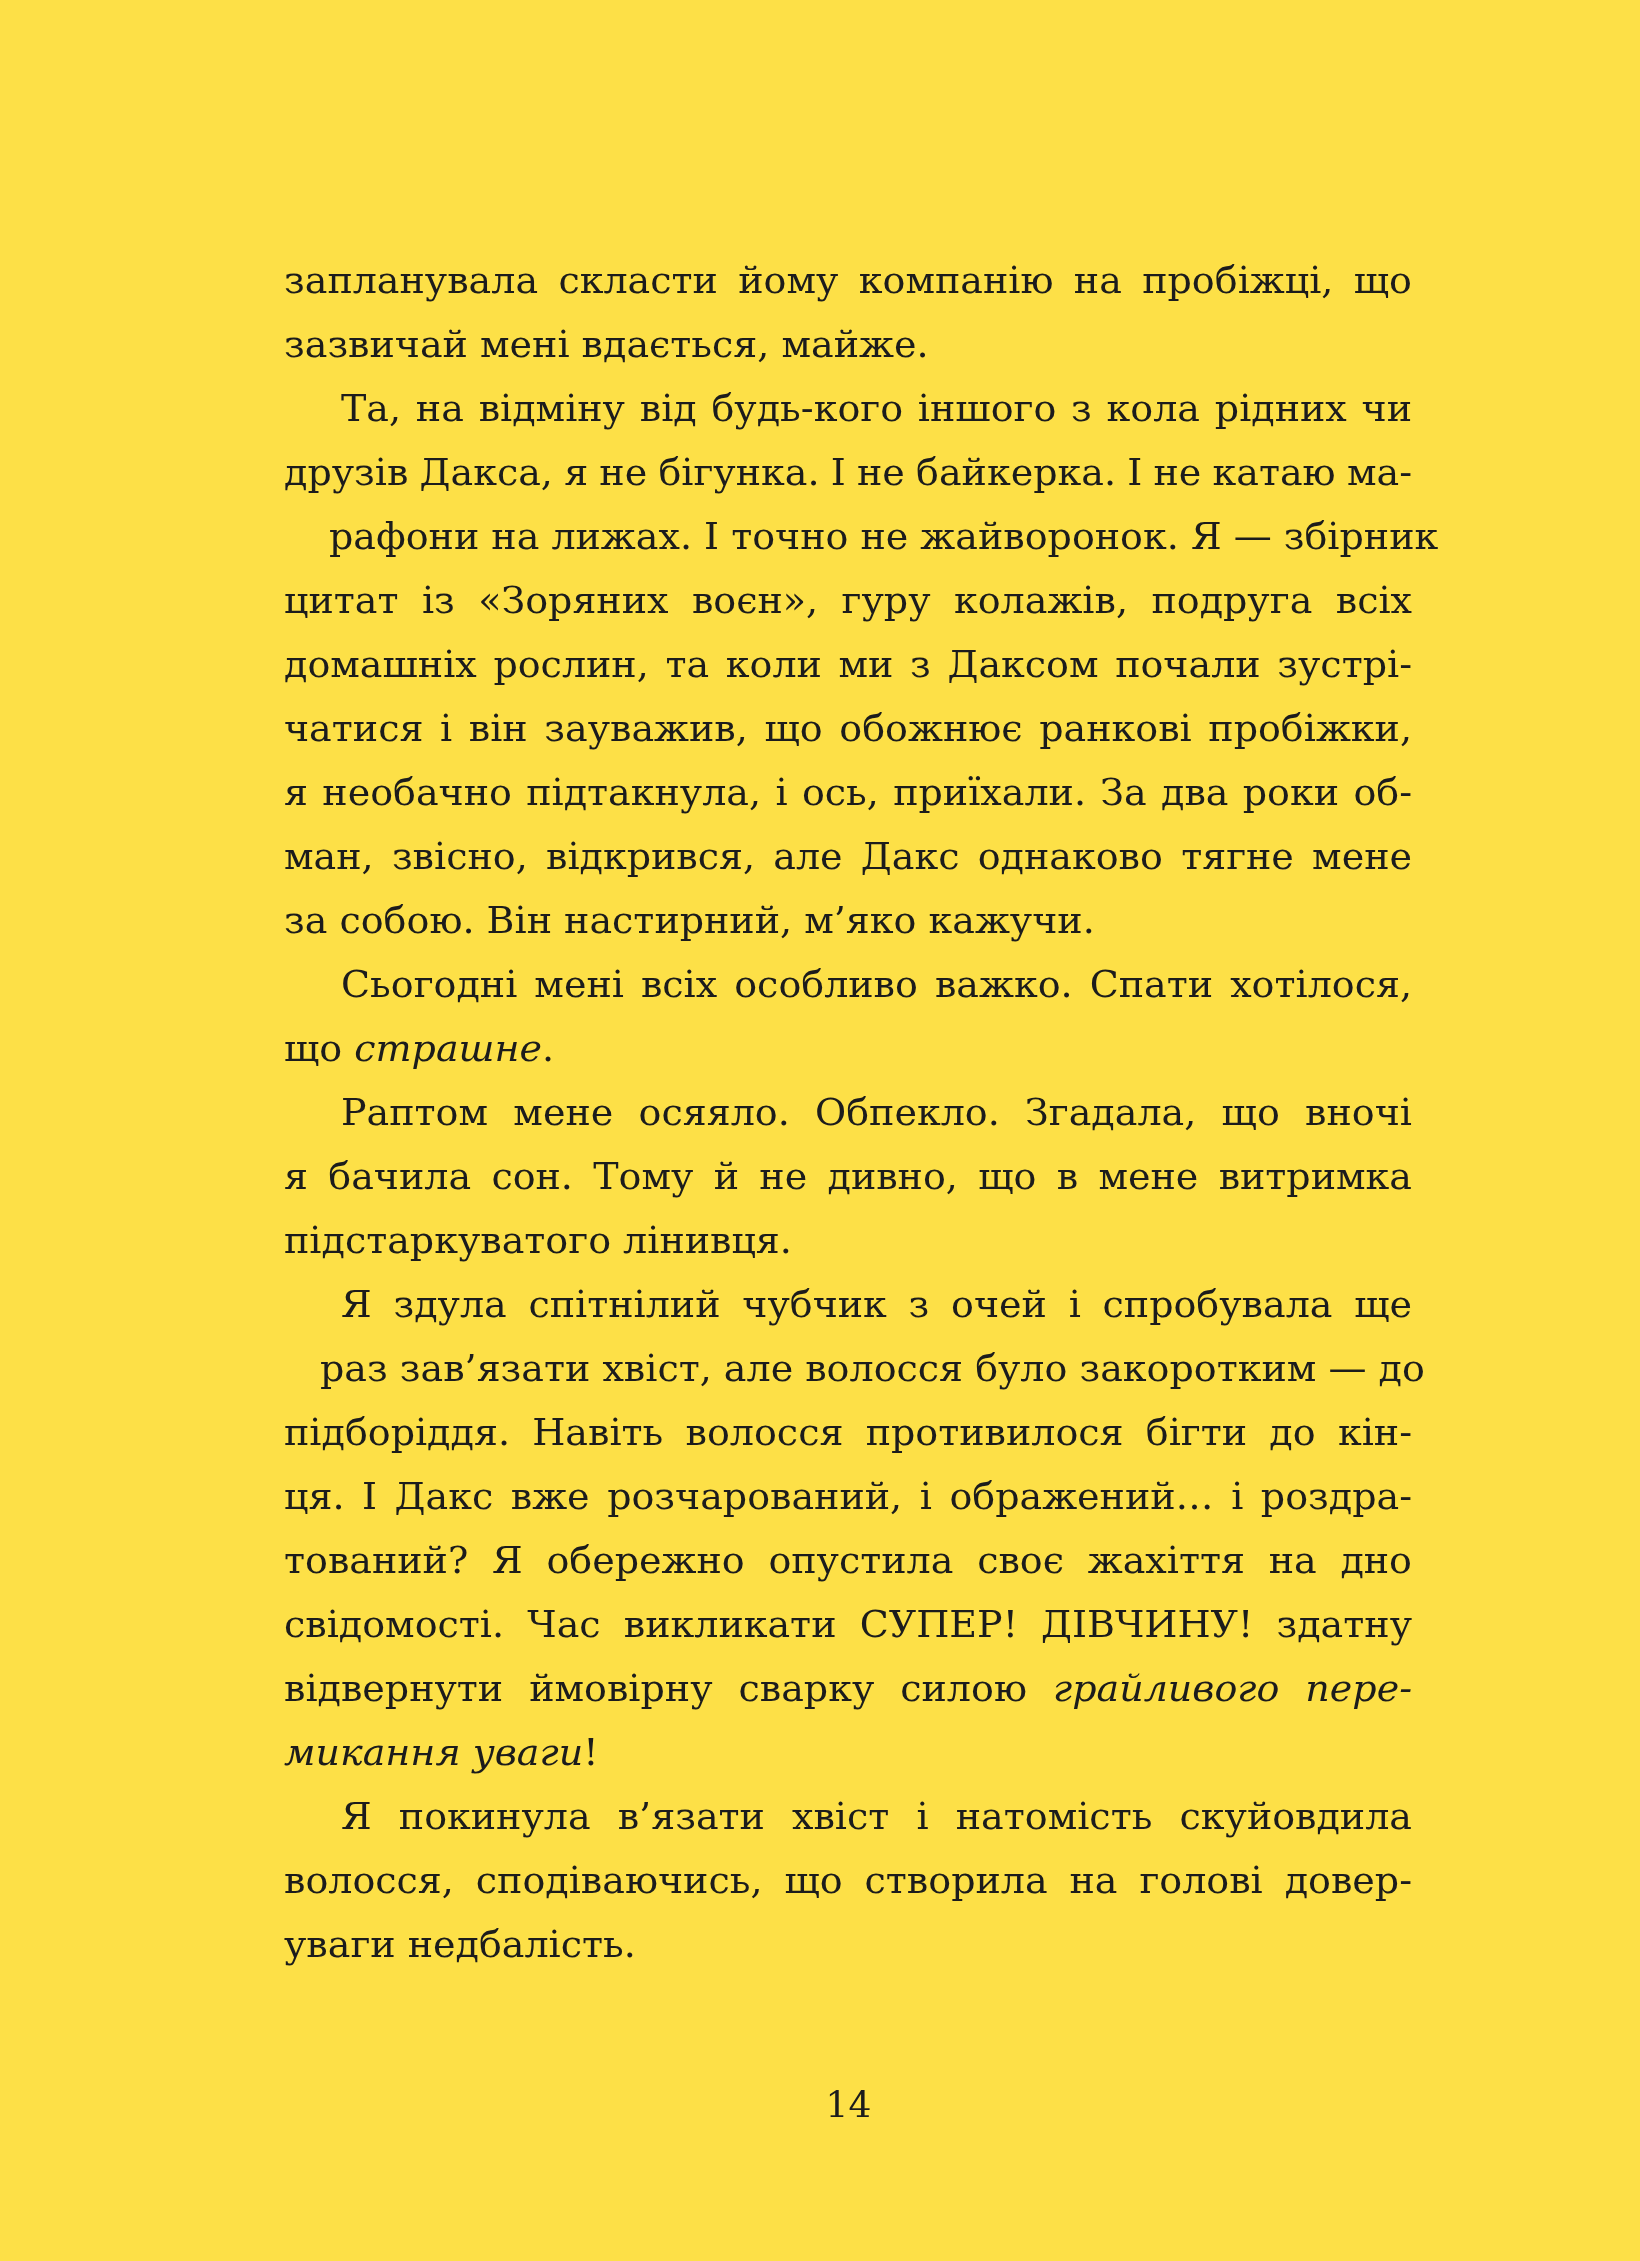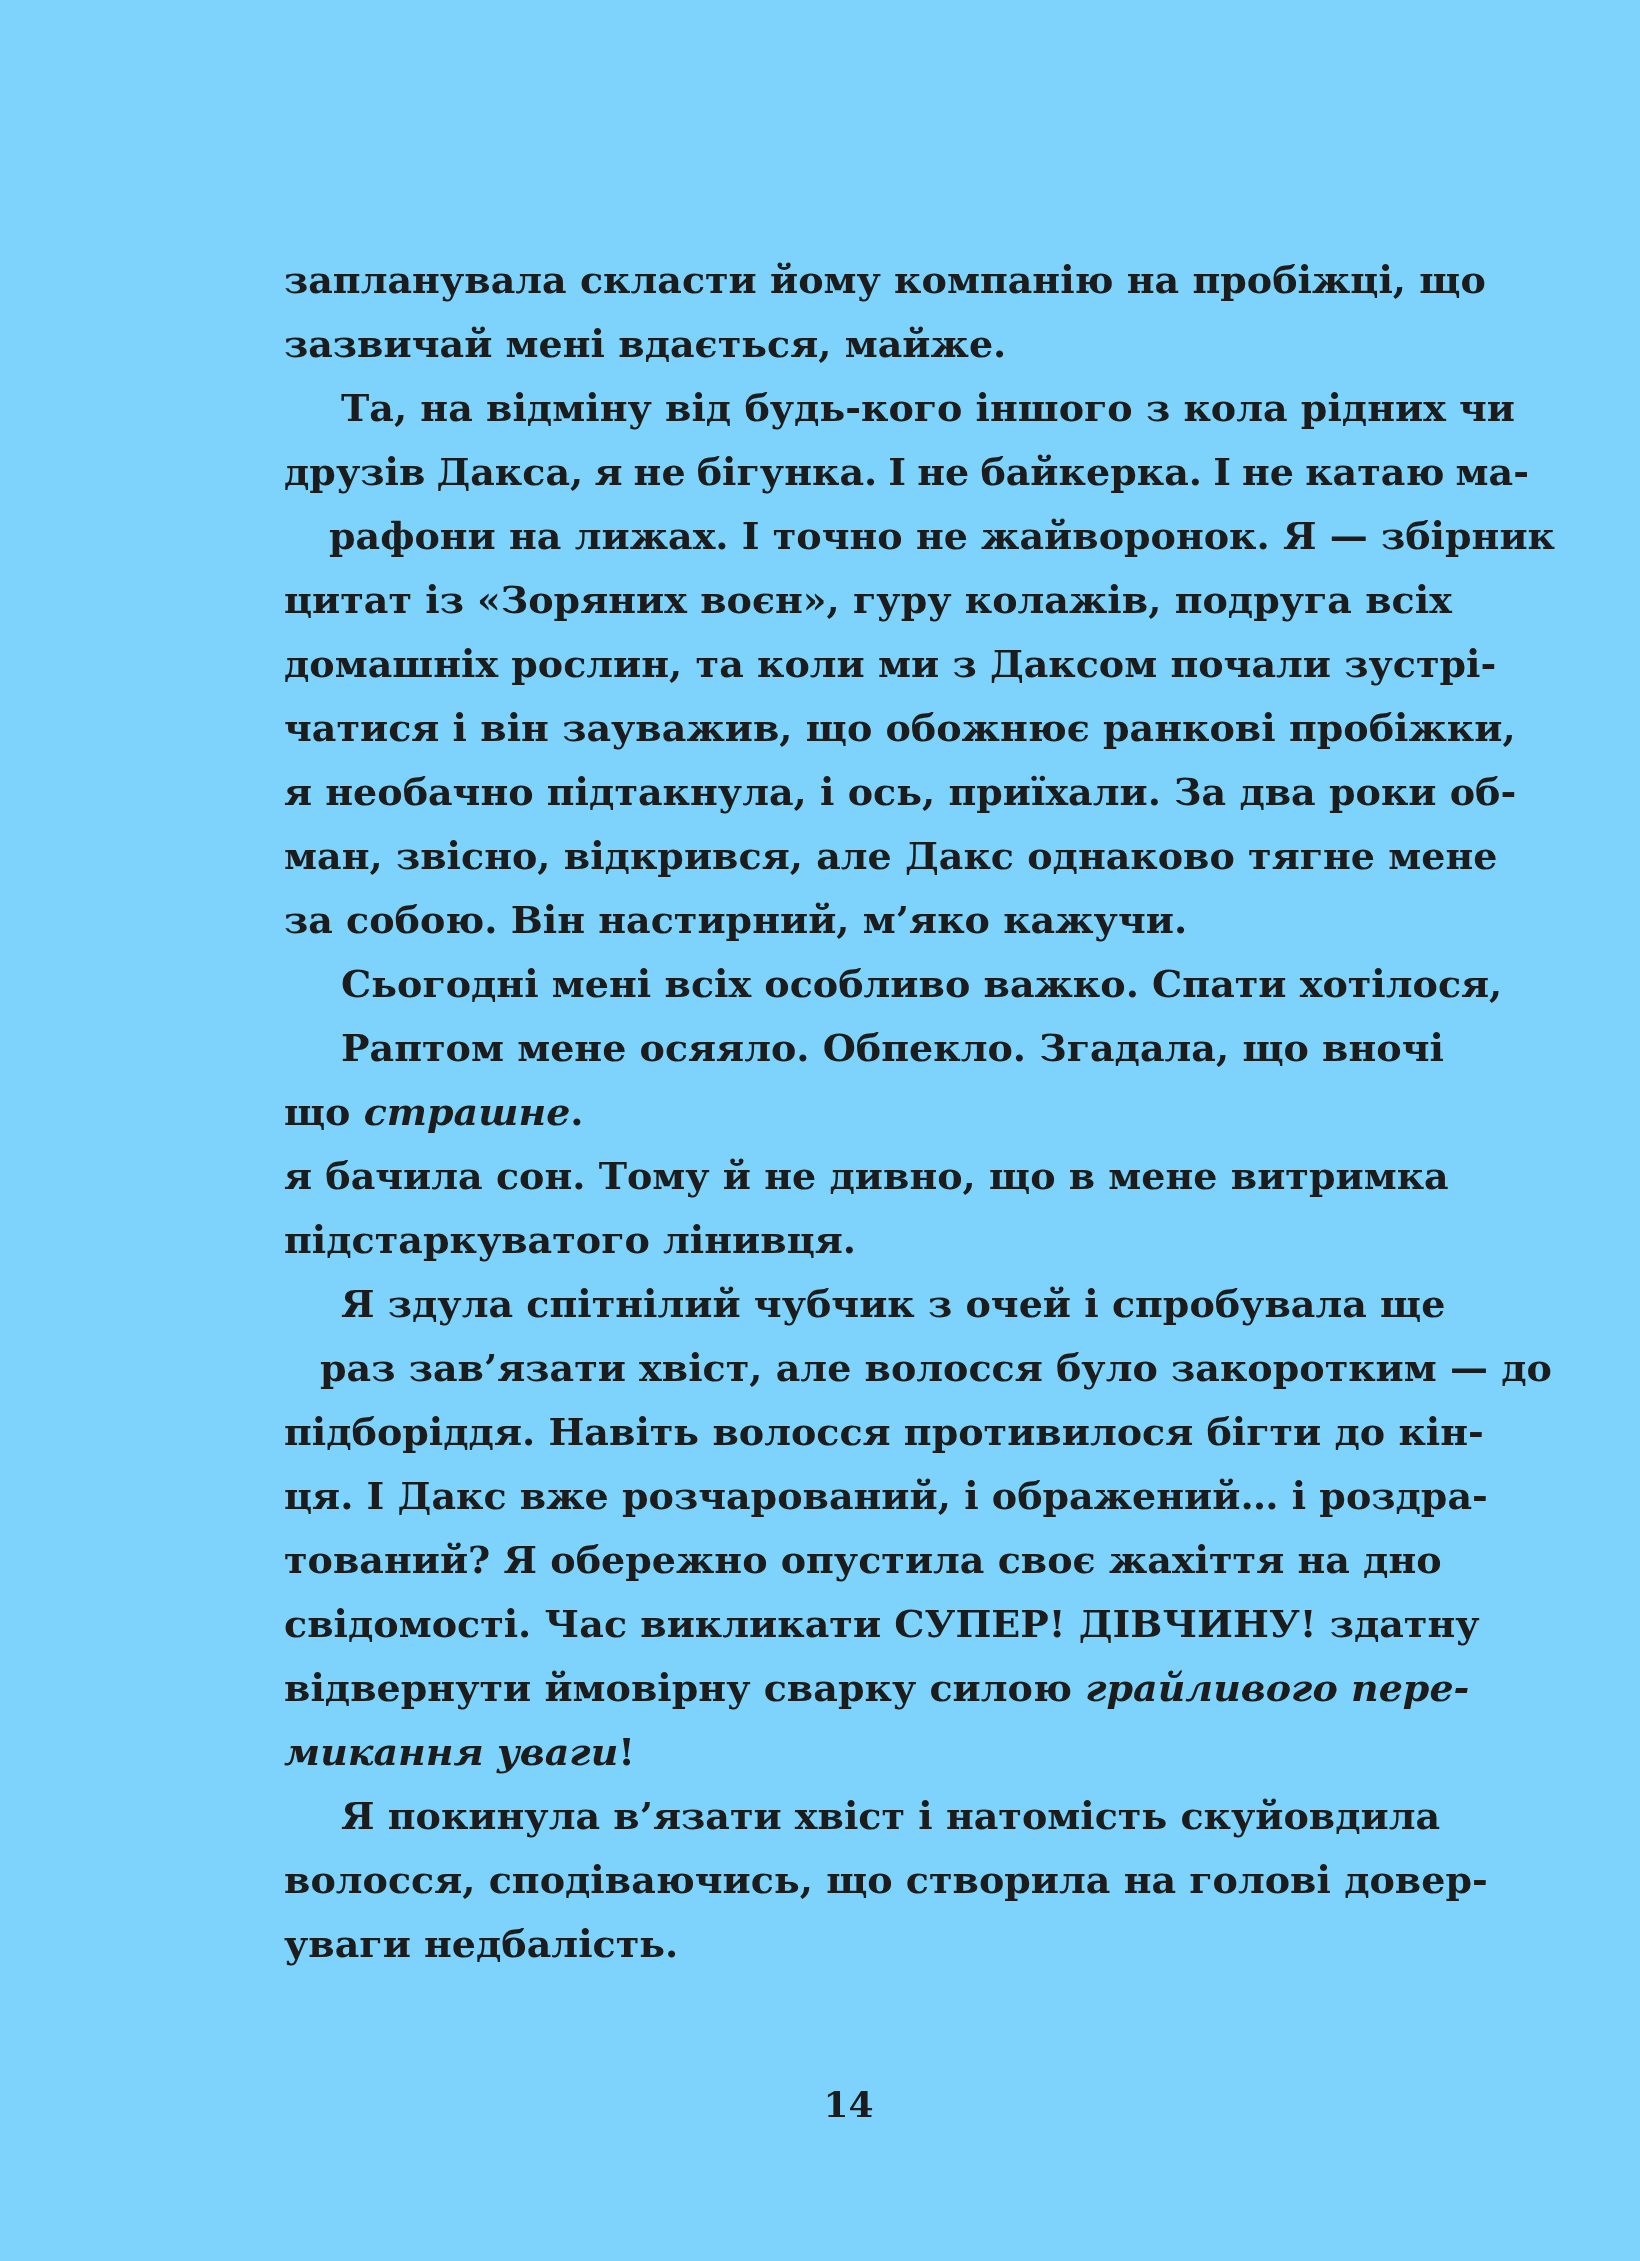--- a/index.html
+++ b/index.html
@@ -13,22 +13,21 @@
     position: relative;
     overflow: hidden;
     font-family: "DejaVu Serif", "Liberation Serif", serif;
     color: #1c1c1c;
   }
   .page {
     position: absolute;
     left: 0; top: 0;
     width: 1640px;
     height: 2261px;
-    background: #7dd3fc;
-    font-weight: bold;
+    background: #fde047;
   }
   .text-block {
     position: absolute;
     left: 284px;
     top: 248px;
     width: 1128px;
   }
   .line {
     display: block;
     height: 64px;
@@ -69,22 +68,22 @@
       <div class="line indent" style="white-space: normal;"><span style="white-space: nowrap; word-spacing: 0px;"><span>Та, на відміну від будь-кого іншого з кола рідних чи</span></span></div>
       <div class="line" style="white-space: normal;"><span style="white-space: nowrap; word-spacing: -2.1px; margin-top: 26px;"><span>друзів Дакса, я не бігунка. І не байкерка. І не катаю ма-</span></span></div>
       <div class="line" style="white-space: normal; margin-left: 45px;"><span style="white-space: nowrap; word-spacing: 0px;"><span>рафони на лижах. І точно не жайворонок. Я — збірник</span></span></div>
       <div class="line" style="white-space: normal;"><span style="white-space: nowrap; word-spacing: 0px;"><span>цитат із «Зоряних воєн», гуру колажів, подруга всіх</span></span></div>
       <div class="line" style="white-space: normal;"><span style="white-space: nowrap; word-spacing: 0px;"><span>домашніх рослин, та коли ми з Даксом почали зустрі-</span></span></div>
       <div class="line" style="white-space: normal;"><span style="white-space: nowrap; word-spacing: 0px;"><span>чатися і він зауважив, що обожнює ранкові пробіжки,</span></span></div>
       <div class="line" style="white-space: normal;"><span style="white-space: nowrap; word-spacing: 0px;"><span>я необачно підтакнула, і ось, приїхали. За два роки об-</span></span></div>
       <div class="line" style="white-space: normal;"><span style="white-space: nowrap; word-spacing: 0px;"><span>ман, звісно, відкрився, але Дакс однаково тягне мене</span></span></div>
       <div class="line last"><span>за собою. Він настирний, м’яко кажучи.</span></div>
       <div class="line indent" style="white-space: normal;"><span style="white-space: nowrap; word-spacing: 0px;"><span>Сьогодні мені всіх особливо важко. Спати хотілося,</span></span></div>
+      <div class="line last"><span>що </span><em>страшне</em><span>.</span></div>
       <div class="line indent" style="white-space: normal;"><span style="white-space: nowrap; word-spacing: 0px;"><span>Раптом мене осяяло. Обпекло. Згадала, що вночі</span></span></div>
-      <div class="line last"><span>що </span><em>страшне</em><span>.</span></div>
       <div class="line" style="white-space: normal;"><span style="white-space: nowrap; word-spacing: 0px; margin-top: 12px;"><span>я бачила сон. Тому й не дивно, що в мене витримка</span></span></div>
       <div class="line last"><span>підстаркуватого лінивця.</span></div>
       <div class="line indent" style="white-space: normal;"><span style="white-space: nowrap; word-spacing: 0px;"><span>Я здула спітнілий чубчик з очей і спробувала ще</span></span></div>
       <div class="line" style="white-space: normal;"><span style="white-space: nowrap; word-spacing: 0px; margin-left: 36px;"><span>раз зав’язати хвіст, але волосся було закоротким — до</span></span></div>
       <div class="line" style="white-space: normal;"><span style="white-space: nowrap; word-spacing: 0px;"><span>підборіддя. Навіть волосся противилося бігти до кін-</span></span></div>
       <div class="line" style="white-space: normal;"><span style="white-space: nowrap; word-spacing: 0px;"><span>ця. І Дакс вже розчарований, і ображений… і роздра-</span></span></div>
       <div class="line" style="white-space: normal;"><span style="white-space: nowrap; word-spacing: 0px;"><span>тований? Я обережно опустила своє жахіття на дно</span></span></div>
       <div class="line" style="white-space: normal;"><span style="white-space: nowrap; word-spacing: 0px;"><span>свідомості. Час викликати СУПЕР! ДІВЧИНУ! здатну</span></span></div>
       <div class="line" style="white-space: normal;"><span style="white-space: nowrap; word-spacing: 0px;"><span>відвернути ймовірну сварку силою </span><em>грайливого пере-</em></span></div>
       <div class="line last"><em>микання уваги</em><span>!</span></div>

